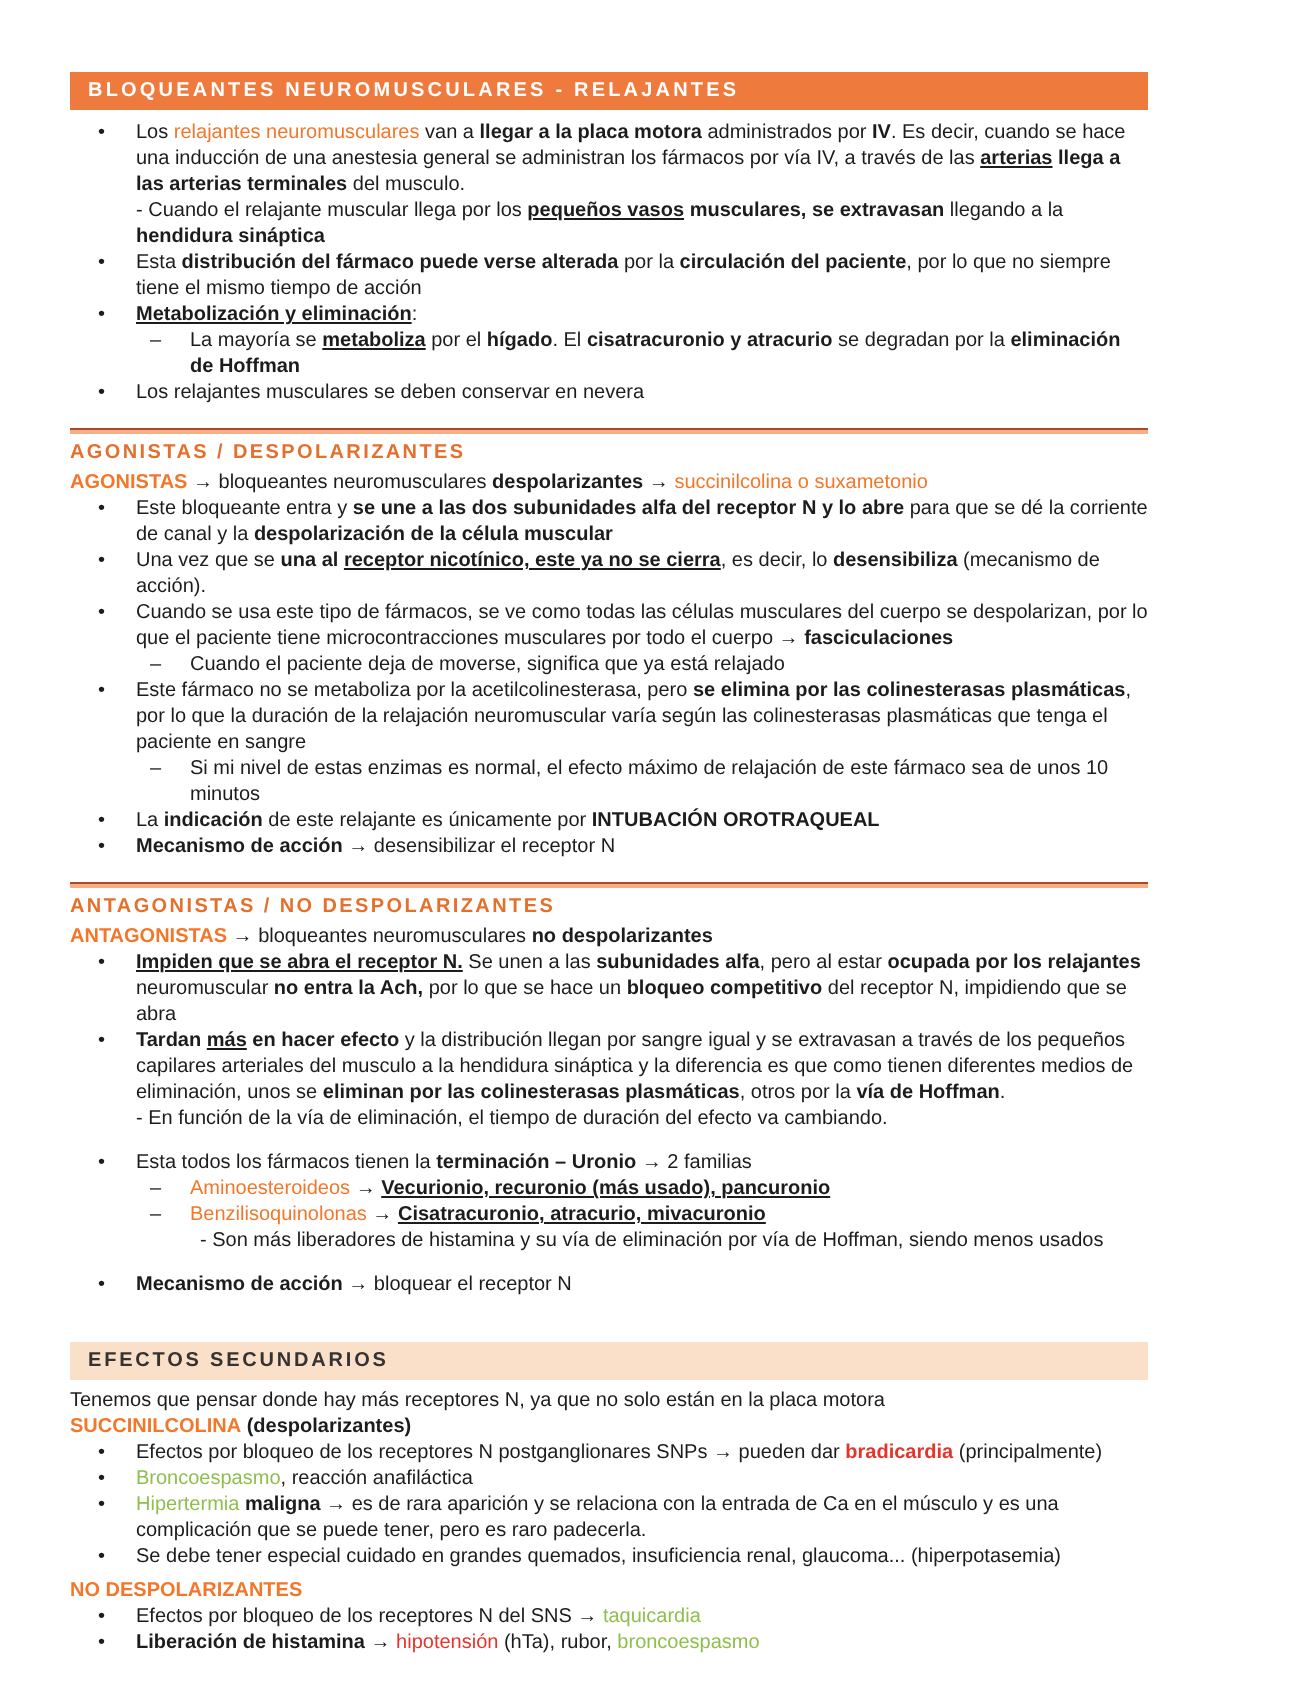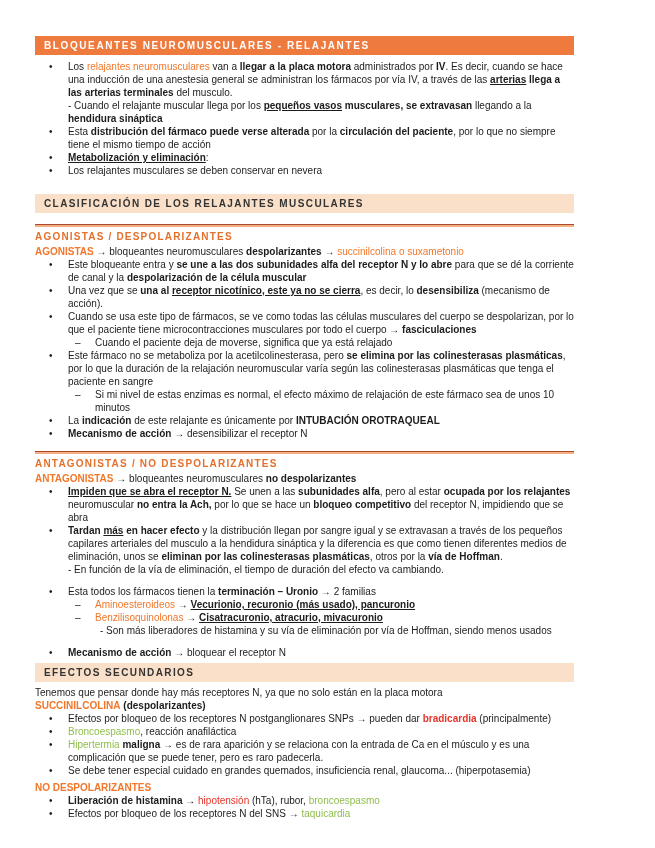--- a/index.html
+++ b/index.html
@@ -20,39 +20,39 @@
   .heading{color:var(--headingc);font-weight:700;font-size:10px;letter-spacing:1.2px;margin:0 0 3px 0;}
   .line{font-size:10px;line-height:13px;}
   .b1{position:relative;padding-left:33px;}
   .b1::before{content:"\2022";position:absolute;left:14px;top:0;}
   .b2{position:relative;padding-left:60px;}
   .b2::before{content:"\2013";position:absolute;left:40px;top:0;}
   .sub{padding-left:33px;}
   .sub2{padding-left:65px;}
   .gap{height:9px;}
   .mt4{margin-top:4px;}
-  .mt22{margin-top:4px;}
+  .mt22{margin-top:22px;}
   span.b{font-weight:700;}
   span.u{text-decoration:underline;}
   span.o{color:var(--orange);}
   span.g{color:var(--green);}
   span.r{color:var(--red);text-align:right;}
 </style>
 </head>
 <body>
 
 <div class="page">
   <div id="doc">
       <div class="titlebar">BLOQUEANTES NEUROMUSCULARES - RELAJANTES</div>
       <div class="line b1"><span>Los </span><span class="o">relajantes neuromusculares </span><span>van a </span><span class="b">llegar a la placa motora</span><span> administrados por </span><span class="b">IV</span><span>. Es decir, cuando se hace una inducción de una anestesia general se administran los fármacos por vía IV, a través de las </span><span class="b u">arterias</span><span> </span><span class="b">llega a las arterias terminales</span><span> del musculo.</span></div>
       <div class="line sub"><span>- Cuando el relajante muscular llega por los </span><span class="b u">pequeños vasos</span><span> </span><span class="b">musculares, se extravasan</span><span> llegando a la </span><span class="b">hendidura sináptica</span></div>
       <div class="line b1"><span>Esta </span><span class="b">distribución del fármaco puede verse alterada</span><span> por la </span><span class="b">circulación del paciente</span><span>, por lo que no siempre tiene el mismo tiempo de acción</span></div>
       <div class="line b1"><span class="b u">Metabolización y eliminación</span><span>:</span></div>
+      <div class="line b2"><span>La mayoría se </span><span class="b u">metaboliza</span><span> por el </span><span class="b">hígado</span><span>. El </span><span class="b">cisatracuronio y atracurio</span><span> se degradan por la </span><span class="b">eliminación de Hoffman</span></div>
       <div class="line b1"><span>Los relajantes musculares se deben conservar en nevera</span></div>
-      <div class="band">CLASIFICACIÓN DE LOS RELAJANTES MUSCULARES</div>
       <div class="rule"></div>
       <div class="heading">AGONISTAS / DESPOLARIZANTES</div>
       <div class="line para"><span class="b o">AGONISTAS</span><span> → bloqueantes neuromusculares </span><span class="b">despolarizantes</span><span> → </span><span class="o">succinilcolina o suxametonio</span></div>
       <div class="line b1"><span>Este bloqueante entra y </span><span class="b">se une a las dos subunidades alfa del receptor N y lo abre</span><span> para que se dé la corriente de canal y la </span><span class="b">despolarización de la célula muscular</span></div>
       <div class="line b1"><span>Una vez que se </span><span class="b">una al</span><span> </span><span class="b u">receptor nicotínico, este ya no se cierra</span><span>, es decir, lo </span><span class="b">desensibiliza</span><span> (mecanismo de acción).</span></div>
       <div class="line b1"><span>Cuando se usa este tipo de fármacos, se ve como todas las células musculares del cuerpo se despolarizan, por lo que el paciente tiene microcontracciones musculares por todo el cuerpo → </span><span class="b">fasciculaciones</span></div>
       <div class="line b2"><span>Cuando el paciente deja de moverse, significa que ya está relajado</span></div>
       <div class="line b1"><span>Este fármaco no se metaboliza por la acetilcolinesterasa, pero </span><span class="b">se elimina por las colinesterasas plasmáticas</span><span>, por lo que la duración de la relajación neuromuscular varía según las colinesterasas plasmáticas que tenga el paciente en sangre</span></div>
       <div class="line b2"><span>Si mi nivel de estas enzimas es normal, el efecto máximo de relajación de este fármaco sea de unos 10 minutos</span></div>
       <div class="line b1"><span>La </span><span class="b">indicación</span><span> de este relajante es únicamente por </span><span class="b">INTUBACIÓN OROTRAQUEAL</span></div>
@@ -71,16 +71,16 @@
       <div class="gap"></div>
       <div class="line b1"><span class="b">Mecanismo de acción</span><span> → bloquear el receptor N</span></div>
       <div class="band mt22">EFECTOS SECUNDARIOS</div>
       <div class="line para"><span>Tenemos que pensar donde hay más receptores N, ya que no solo están en la placa motora</span></div>
       <div class="line para"><span class="b o">SUCCINILCOLINA</span><span> </span><span class="b">(despolarizantes)</span></div>
       <div class="line b1"><span>Efectos por bloqueo de los receptores N postganglionares SNPs → pueden dar </span><span class="b r">bradicardia</span><span> (principalmente)</span></div>
       <div class="line b1"><span class="g">Broncoespasmo</span><span>, reacción anafiláctica</span></div>
       <div class="line b1"><span class="g">Hipertermia</span><span class="b"> maligna</span><span> → es de rara aparición y se relaciona con la entrada de Ca en el músculo y es una complicación que se puede tener, pero es raro padecerla.</span></div>
       <div class="line b1"><span>Se debe tener especial cuidado en grandes quemados, insuficiencia renal, glaucoma... (hiperpotasemia)</span></div>
       <div class="line para mt4"><span class="b o">NO DESPOLARIZANTES</span></div>
+      <div class="line b1"><span>Efectos por bloqueo de los receptores N del SNS → </span><span class="g">taquicardia</span></div>
       <div class="line b1"><span class="b">Liberación de histamina</span><span> → </span><span class="r">hipotensión</span><span> (hTa), rubor, </span><span class="g">broncoespasmo</span></div>
-      <div class="line b1"><span>Efectos por bloqueo de los receptores N del SNS → </span><span class="g">taquicardia</span></div>
     </div>
 </div>
 
 </body></html>

